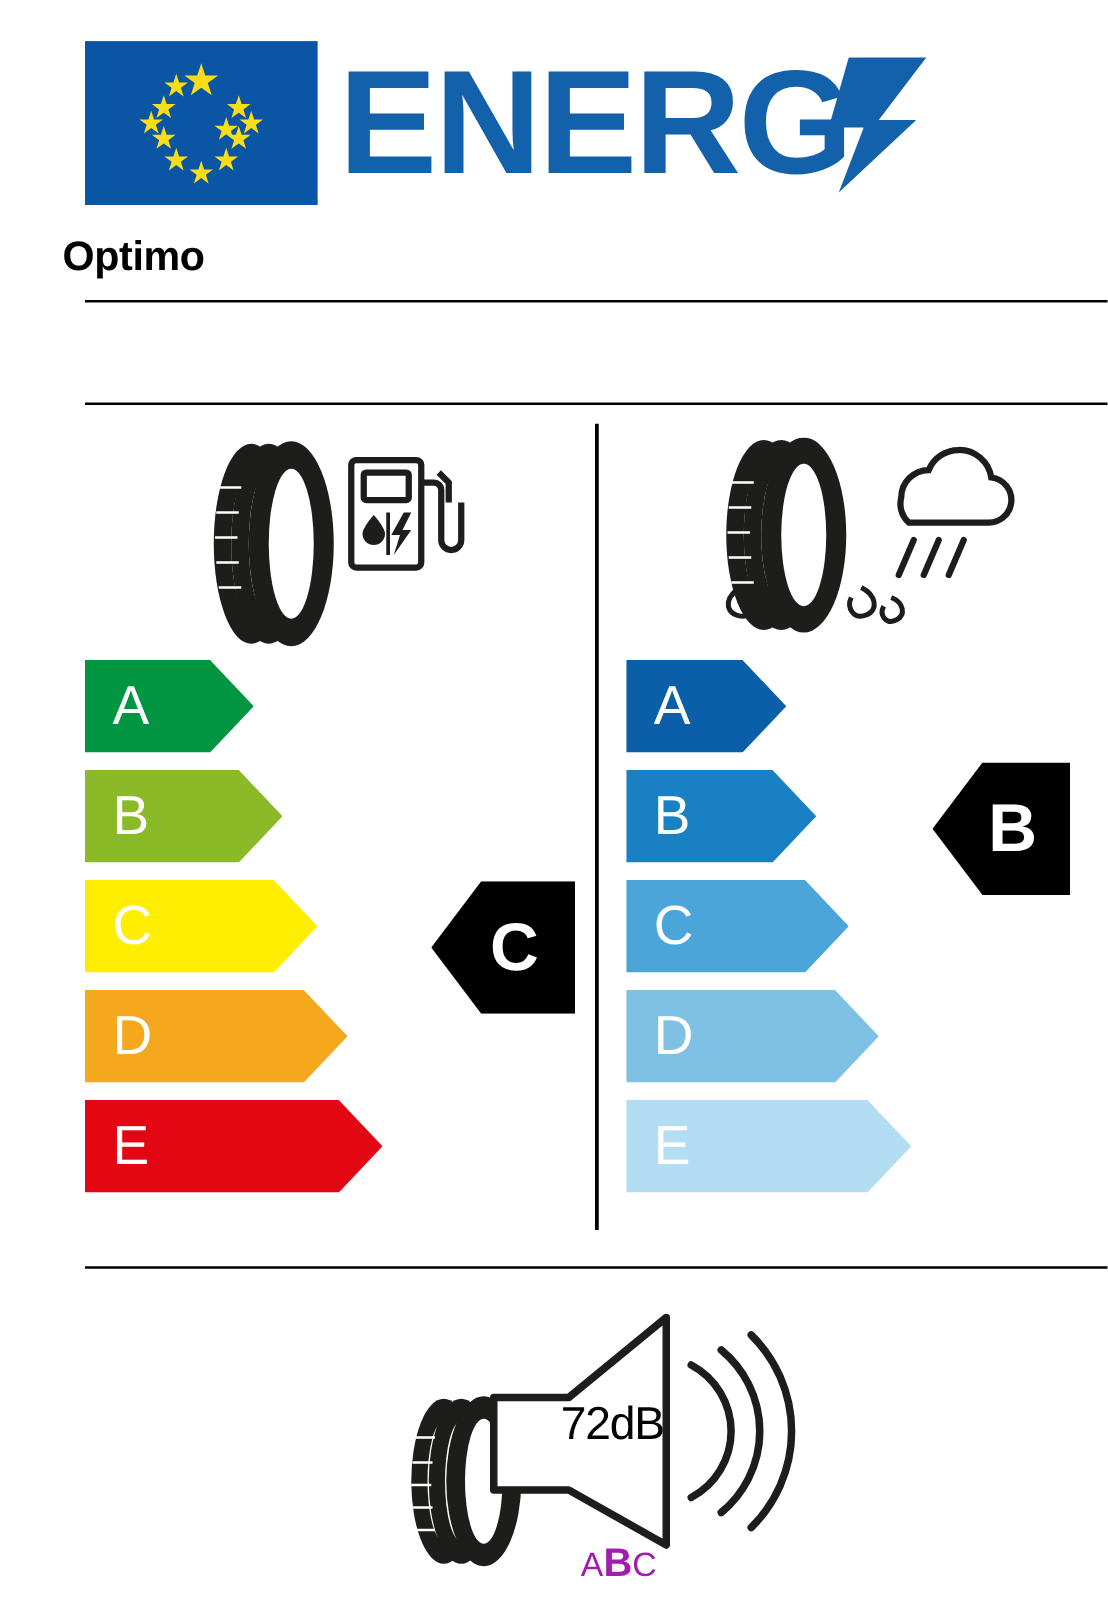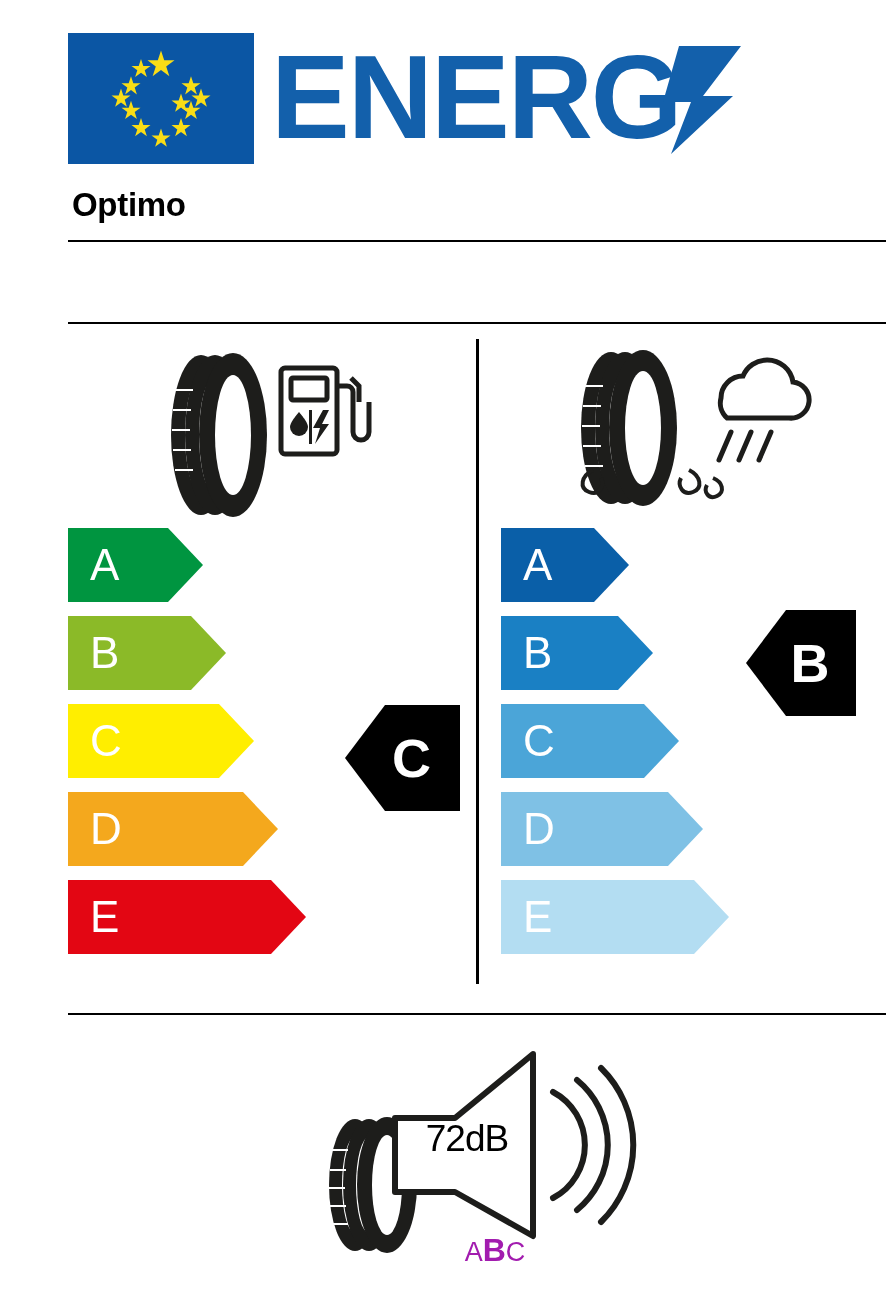--- a/index.html
+++ b/index.html
@@ -36,21 +36,21 @@
   .energ-word {
     position: absolute;
     left: 236px;
     top: 40px;
     width: 480px;
     height: 120px;
   }
 
   .model-name {
     position: absolute;
-    left: 37px;
+    left: 15px;
     top: 186px;
     font-size: 33px;
     font-weight: bold;
     color: #000;
     letter-spacing: -0.3px;
     text-align: center;
   }
 
   .rule {
     position: absolute;
@@ -119,21 +119,21 @@
   
   .pict { position: absolute; }
 
   
   .noise-block { position: absolute; left: 280px; top: 1040px; width: 330px; height: 230px; }
   .noise-db {
     position: absolute;
     left: 88px;
     top: 78px;
     width: 128px;
-    text-align: center;
+    text-align: right;
     font-size: 37px;
     color: #000;
     letter-spacing: -1px;
   }
   .noise-classes {
     position: absolute;
     left: 120px;
     top: 192px;
     width: 120px;
     text-align: center;

